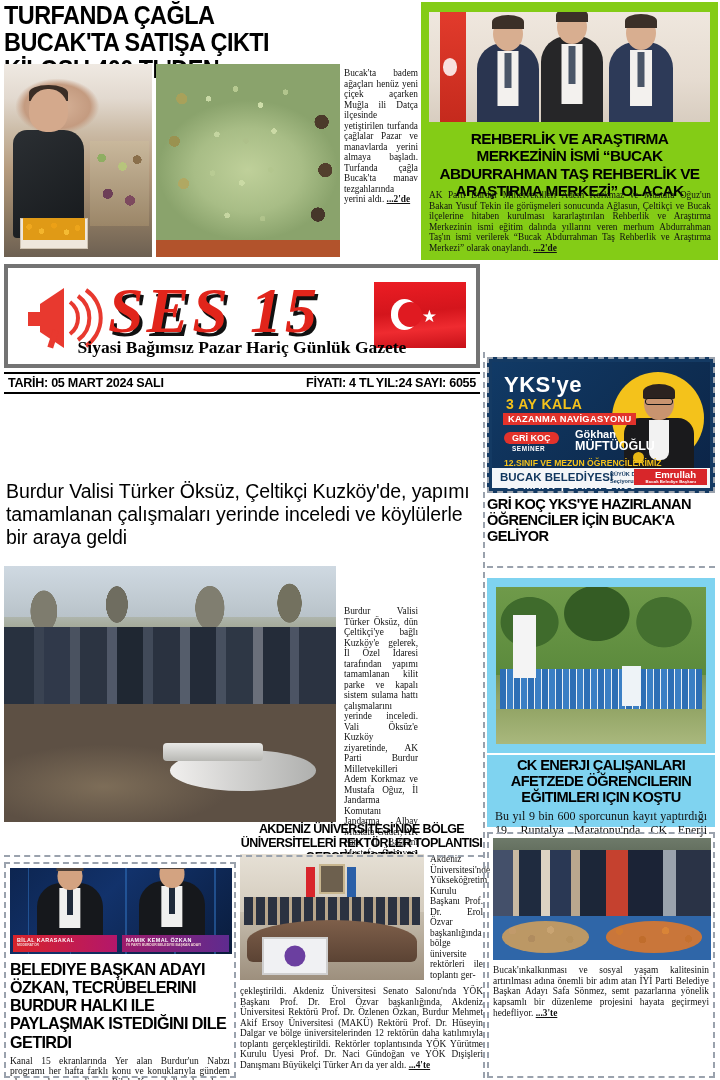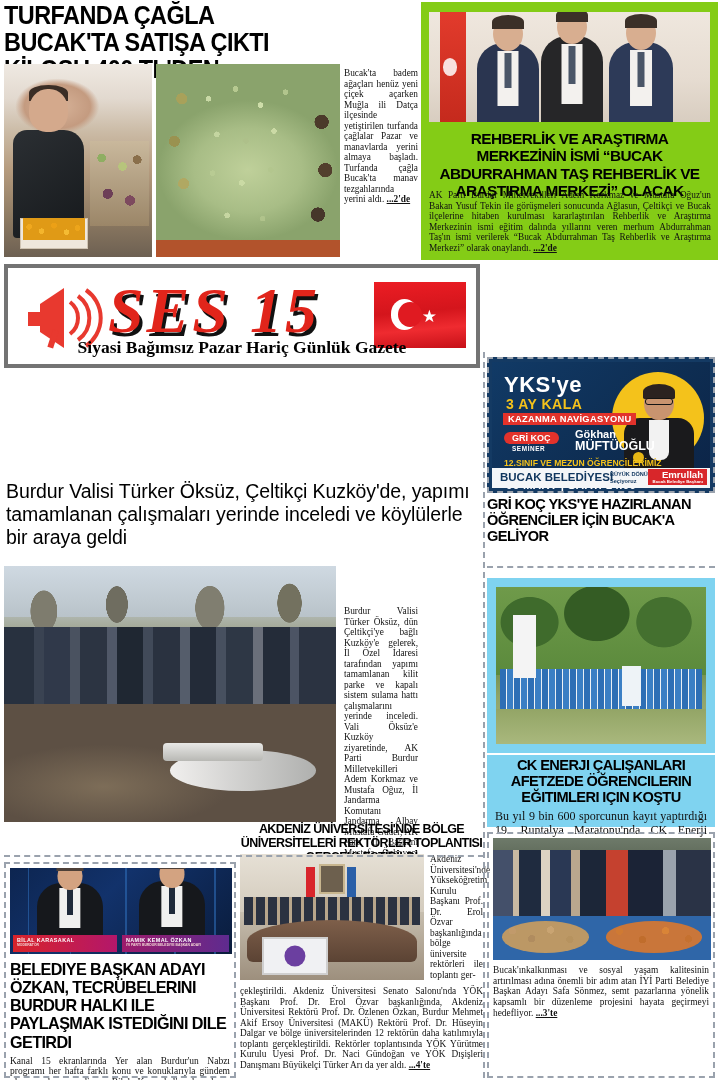--- a/index.html
+++ b/index.html
@@ -206,21 +206,21 @@
   .ad-badge2{position:absolute;left:20px;top:83px;color:#fff;font-size:6.4px;font-weight:700;letter-spacing:.6px;}
   .ad-name1{position:absolute;left:83px;top:66px;color:#fff;font-size:11px;font-weight:600;}
   .ad-name2{position:absolute;left:83px;top:77px;color:#fff;font-size:12.5px;font-weight:800;}
   .ad-l1{position:absolute;left:12px;top:96px;color:#f4c21b;font-size:8.6px;font-weight:700;}
   .ad-l2{position:absolute;left:22px;top:106px;color:#f4c21b;font-size:8.6px;font-weight:700;}
   .ad-date{position:absolute;left:14px;top:117px;color:#fff;font-size:11.5px;font-weight:800;letter-spacing:.3px;}
   .ad-venue{position:absolute;left:29px;top:130px;color:#f4c21b;font-size:6.6px;font-weight:700;border:1px solid #f4c21b;padding:0 4px;}
   .ad-foot{position:absolute;left:0;right:0;bottom:0;height:20px;background:#f4f6f8;}
   .ad-bel{position:absolute;left:8px;top:3px;color:#10365e;font-size:11.5px;font-weight:800;}
   .ad-sub{position:absolute;left:118px;top:3px;color:#10365e;font-size:5.6px;font-weight:700;line-height:1.25;}
-  .ad-em{position:absolute;right:3px;top:1px;background:#d8262a;color:#fff;font-size:9.6px;font-weight:800;padding:1px 4px;text-align:right;line-height:1.0;}
+  .ad-em{position:absolute;right:3px;top:1px;background:#d8262a;color:#fff;font-size:9.6px;font-weight:800;padding:1px 11px;text-align:right;line-height:1.0;}
   .ad-em small{display:block;font-size:4.4px;font-weight:600;}
 
   #gri-block { position:absolute; left:487px; top:496px; width:228px; height:72px; border-bottom:2px dashed #9aa2ad;}
   #gri-headline { font-size:14.6px; line-height:1.1; transform:none; }
   #gri-body { margin-top:5px; font-size:8.9px; }
 
   #ck-photo { position:absolute; left:487px; top:578px; width:228px; height:175px; background:#7fd3f0; padding:9px;}
   .run{ position:absolute; inset:9px; background:linear-gradient(180deg,#7da54f 0%, #5d7f3a 40%, #8fa469 70%, #a8b47e 100%);}
   .run .canopy{position:absolute;left:0;right:0;top:0;height:56%;
     background: radial-gradient(ellipse 46px 40px at 16% 40%, #3f6b2c 62%, transparent 64%),
@@ -374,20 +374,25 @@
     <div id="logo-ses">
       <div class="sesword">SES 15</div>
     </div>
     <div id="tr-flag">
       <div class="cres"></div>
         <div class="cres2"></div>
         <div class="star">★</div>
     </div>
     <div id="tagline">Siyasi Bağımsız Pazar Hariç Günlük Gazete</div>
   </div>
+  <div id="infobar">
+    <span class="date">TARİH: 05 MART  2024  SALI</span>
+    <span class="price">FİYATI: 4 TL</span>
+    <span class="yil">YIL:24  SAYI: 6055</span>
+  </div>
 
   <div id="main-sub">Burdur Valisi Türker Öksüz, Çeltikçi Kuzköy'de, yapımı tamamlanan çalışmaları yerinde inceledi ve köylülerle bir araya geldi</div>
   <div id="main-photo" class="ph field">
     <div class="sky"></div>
       <div class="trees"></div>
       <div class="heads"></div>
       <div class="crowd"></div>
     <div class="dirt"></div>
       <div class="water"></div>
       <div class="pipe"></div>

